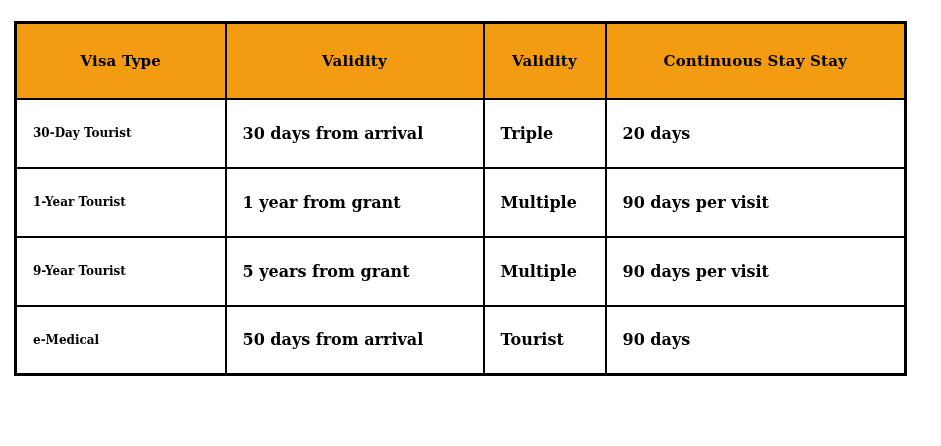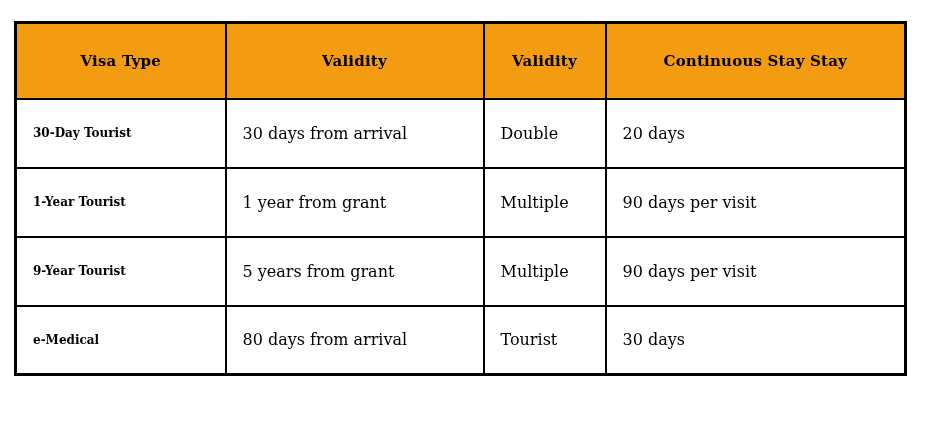--- a/index.html
+++ b/index.html
@@ -39,21 +39,21 @@
     background: #F39C12;
     height: 76px;
     font-size: 15px;
     font-weight: bold;
     text-align: center;
     letter-spacing: 0.2px;
   }
   td {
     height: 69px;
     font-size: 16px;
-    font-weight: normal;
+    font-weight: bold;
     text-align: left;
     padding: 0 10px 0 16px;
     background: #ffffff;
   }
   td.col-visa-type {
     font-weight: bold;
     font-size: 12px;
   }
 </style>
 </head>
@@ -72,36 +72,36 @@
         <th>Visa Type</th>
         <th>Validity</th>
         <th>Validity</th>
         <th>Continuous Stay Stay</th>
       </tr>
     </thead>
     <tbody>
       <tr>
         <td class="col-visa-type">30-Day Tourist</td>
         <td>30 days from arrival</td>
-        <td>Double</td>
+        <td>Triple</td>
         <td>20 days</td>
       </tr>
       <tr>
         <td class="col-visa-type">1-Year Tourist</td>
         <td>1 year from grant</td>
         <td>Multiple</td>
         <td>90 days per visit</td>
       </tr>
       <tr>
         <td class="col-visa-type">9-Year Tourist</td>
         <td>5 years from grant</td>
         <td>Multiple</td>
         <td>90 days per visit</td>
       </tr>
       <tr>
         <td class="col-visa-type">e-Medical</td>
-        <td>80 days from arrival</td>
+        <td>50 days from arrival</td>
         <td>Tourist</td>
-        <td>30 days</td>
+        <td>90 days</td>
       </tr>
     </tbody>
   </table>
 </div>
 
 </body></html>

